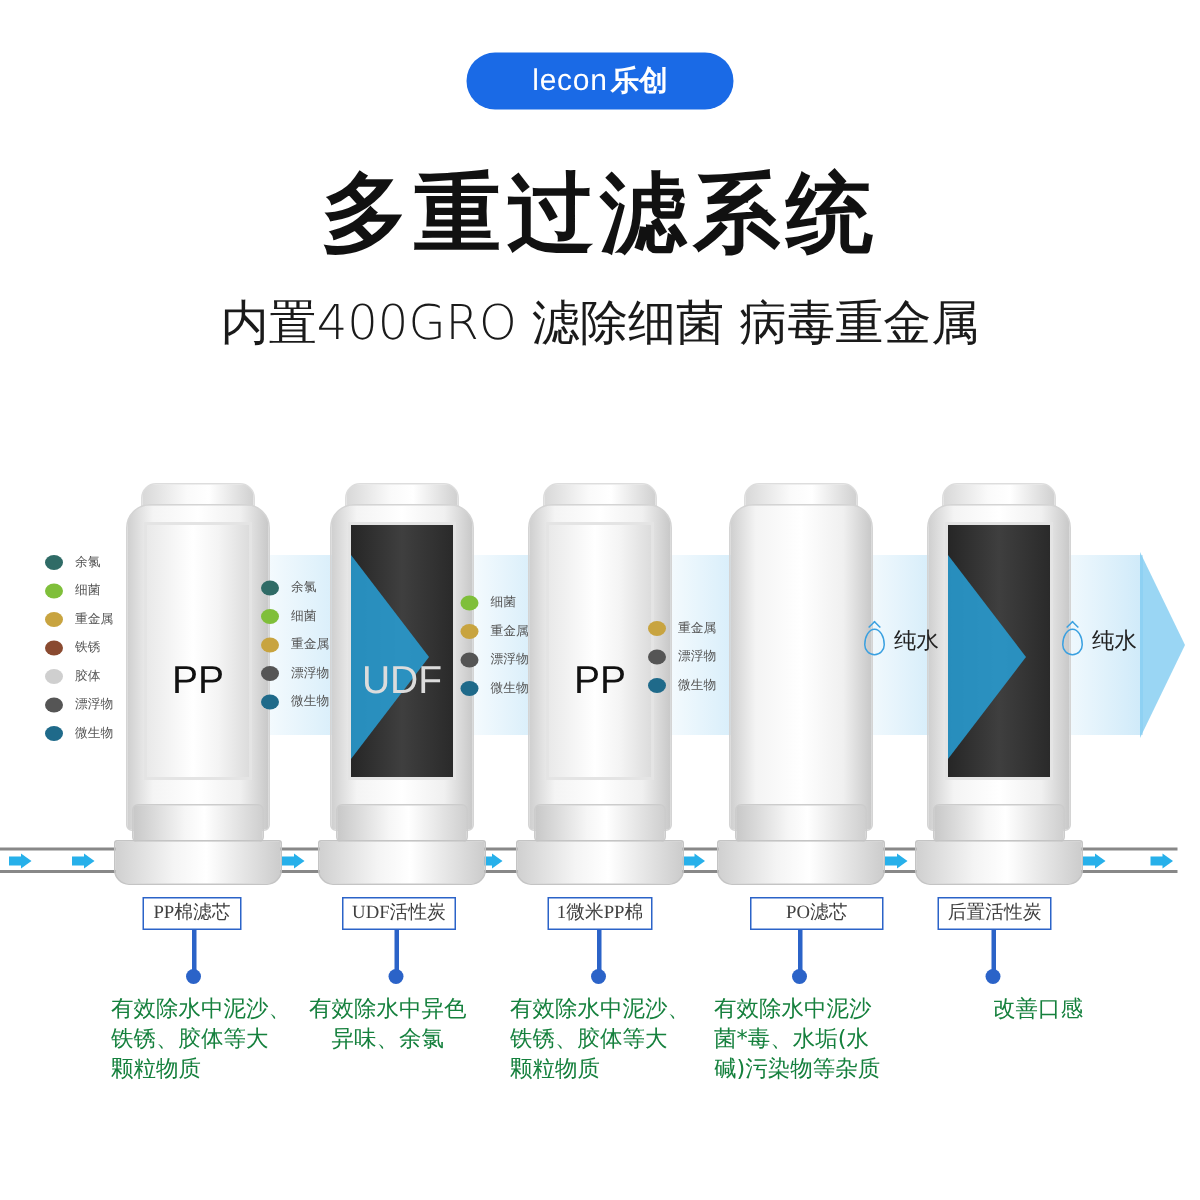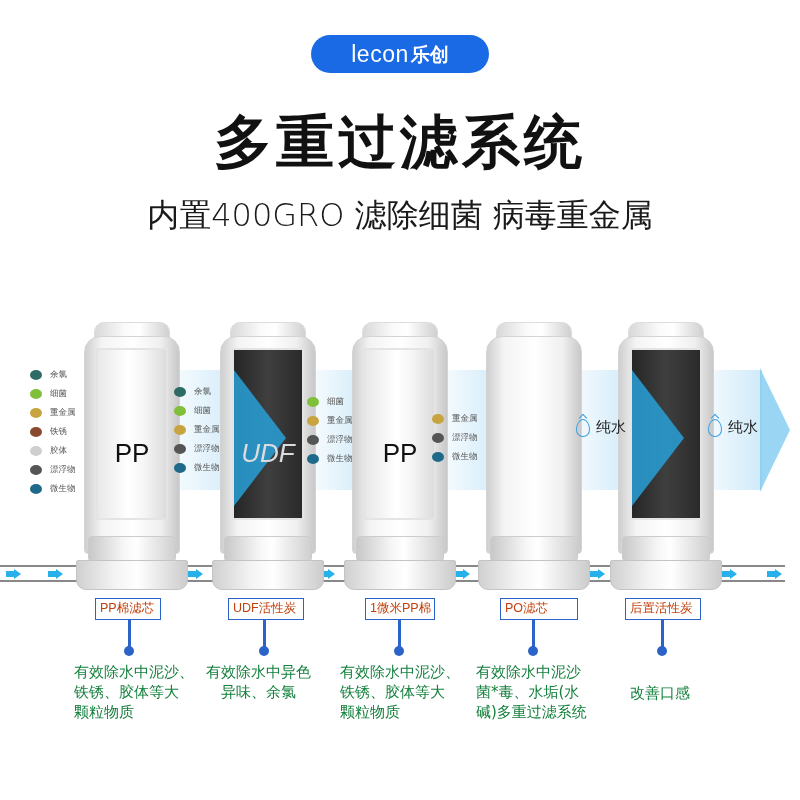--- a/index.html
+++ b/index.html
@@ -6,21 +6,21 @@
   html, body { width: 800px; height: 800px; background: #ffffff; overflow: hidden; }
   body { position: relative; font-family: "DejaVu Sans", sans-serif; }
 
   
   .logo {
     position: absolute; left: 311px; top: 35px; width: 178px; height: 38px;
     background: #1a6ae6; border-radius: 19px;
     display: flex; align-items: center; justify-content: center;
     color: #fff; font-family: "Liberation Sans", sans-serif;
   }
-  .logo .en { font-size: 23px; font-weight: 400; letter-spacing: 0.5px; line-height: 1; }
+  .logo .en { font-size: 20px; font-weight: 400; letter-spacing: 0.5px; line-height: 1; }
   .logo .cn { font-size: 19px; font-weight: 700; margin-left: 2px; line-height: 1; }
 
   
   .title {
     position: absolute; left: 0; width: 800px; top: 104px; text-align: center;
     font-size: 58px; font-weight: 900; color: #111; letter-spacing: 4px;
     font-family: "DejaVu Sans", sans-serif;
   }
   .subtitle {
     position: absolute; left: 0; width: 800px; top: 194px; text-align: center;
@@ -68,21 +68,21 @@
   .filter .base {
     position: absolute; left: -8px; top: 238px; width: 112px; height: 30px;
     background: linear-gradient(90deg, #d0d0d0, #f4f4f4 35%, #fff 55%, #cccccc);
     border: 1px solid #c4c4c4; border-radius: 2px 2px 10px 10px;
   }
   .filter .label {
     position: absolute; left: 0; width: 100%; top: 88px; text-align: center;
     font-family: "Liberation Sans", sans-serif; font-size: 26px;
   }
   .w-pp { background: linear-gradient(90deg, #e9e9e9, #ffffff 45%, #f4f4f4 70%, #dcdcdc); }
-  .w-udf { background: linear-gradient(90deg, #262626, #3f3f3f 50%, #2a2a2a); font-style: italic; }
+  .w-udf { background: linear-gradient(90deg, #262626, #3f3f3f 50%, #2a2a2a); }
   .w-po { background: linear-gradient(90deg, #3a9fd8, #78c8f0 50%, #3da1da); }
   .w-post { background: linear-gradient(90deg, #262626, #3f3f3f 50%, #2a2a2a); }
 
   .chev {
     position: absolute; left: 0; top: 20px; width: 0; height: 0;
     border-top: 68px solid transparent; border-bottom: 68px solid transparent;
     border-left: 52px solid rgba(40,160,215,0.85);
   }
 
   
@@ -110,22 +110,22 @@
   }
   .drop::before {
     content: ""; position: absolute; left: 3px; top: -5px; width: 5px; height: 5px;
     border-left: 1.5px solid #3aa0e0; border-top: 1.5px solid #3aa0e0; transform: rotate(45deg);
   }
   .pure-text { font-size: 15px; color: #222; }
 
   
   .stage-box {
     position: absolute; top: 598px; height: 22px; border: 1.5px solid #2b63c8;
-    color: #c2410c; font-size: 12.5px; line-height: 19px; background: #fff;
-    font-family: Liberation Sans, sans-serif; padding: 0 4px; white-space: nowrap;
+    color: #404040; font-size: 12.5px; line-height: 19px; text-align: center; background: #fff;
+    font-family: Liberation Serif, serif; padding: 0 4px; white-space: nowrap;
   }
   .stage-line {
     position: absolute; top: 620px; width: 3px; height: 30px; background: #2b63c8;
   }
   .stage-dot {
     position: absolute; top: 646px; width: 10px; height: 10px; border-radius: 50%; background: #2b63c8;
   }
   .stage-desc {
     position: absolute; top: 662px; color: #15803d; font-size: 15px; line-height: 20px;
     font-family: "DejaVu Sans", sans-serif;
@@ -327,27 +327,27 @@
 
 <div class="stage-box" style="left:365px;width:70px;">1微米PP棉</div>
 <div class="stage-line" style="left:398px;"></div>
 <div class="stage-dot" style="left:394px;"></div>
 <div class="stage-desc" style="left:340px;">
   <div>有效除水中泥沙、</div>
   <div>铁锈、胶体等大</div>
   <div>颗粒物质</div>
 </div>
 
-<div class="stage-box" style="left:500px;width:78px;">PO滤芯</div>
+<div class="stage-box" style="left:500px;width:89px;">PO滤芯</div>
 <div class="stage-line" style="left:532px;"></div>
 <div class="stage-dot" style="left:528px;"></div>
 <div class="stage-desc" style="left:476px;">
   <div>有效除水中泥沙</div>
   <div>菌*毒、水垢(水</div>
-  <div>碱)多重过滤系统</div>
+  <div>碱)污染物等杂质</div>
 </div>
 
 <div class="stage-box" style="left:625px;width:76px;">后置活性炭</div>
 <div class="stage-line" style="left:661px;"></div>
 <div class="stage-dot" style="left:657px;"></div>
-<div class="stage-desc" style="left:630px;margin-top:21px;">
+<div class="stage-desc" style="left:662px;">
   <div>改善口感</div>
 </div>
 
 </body></html>

